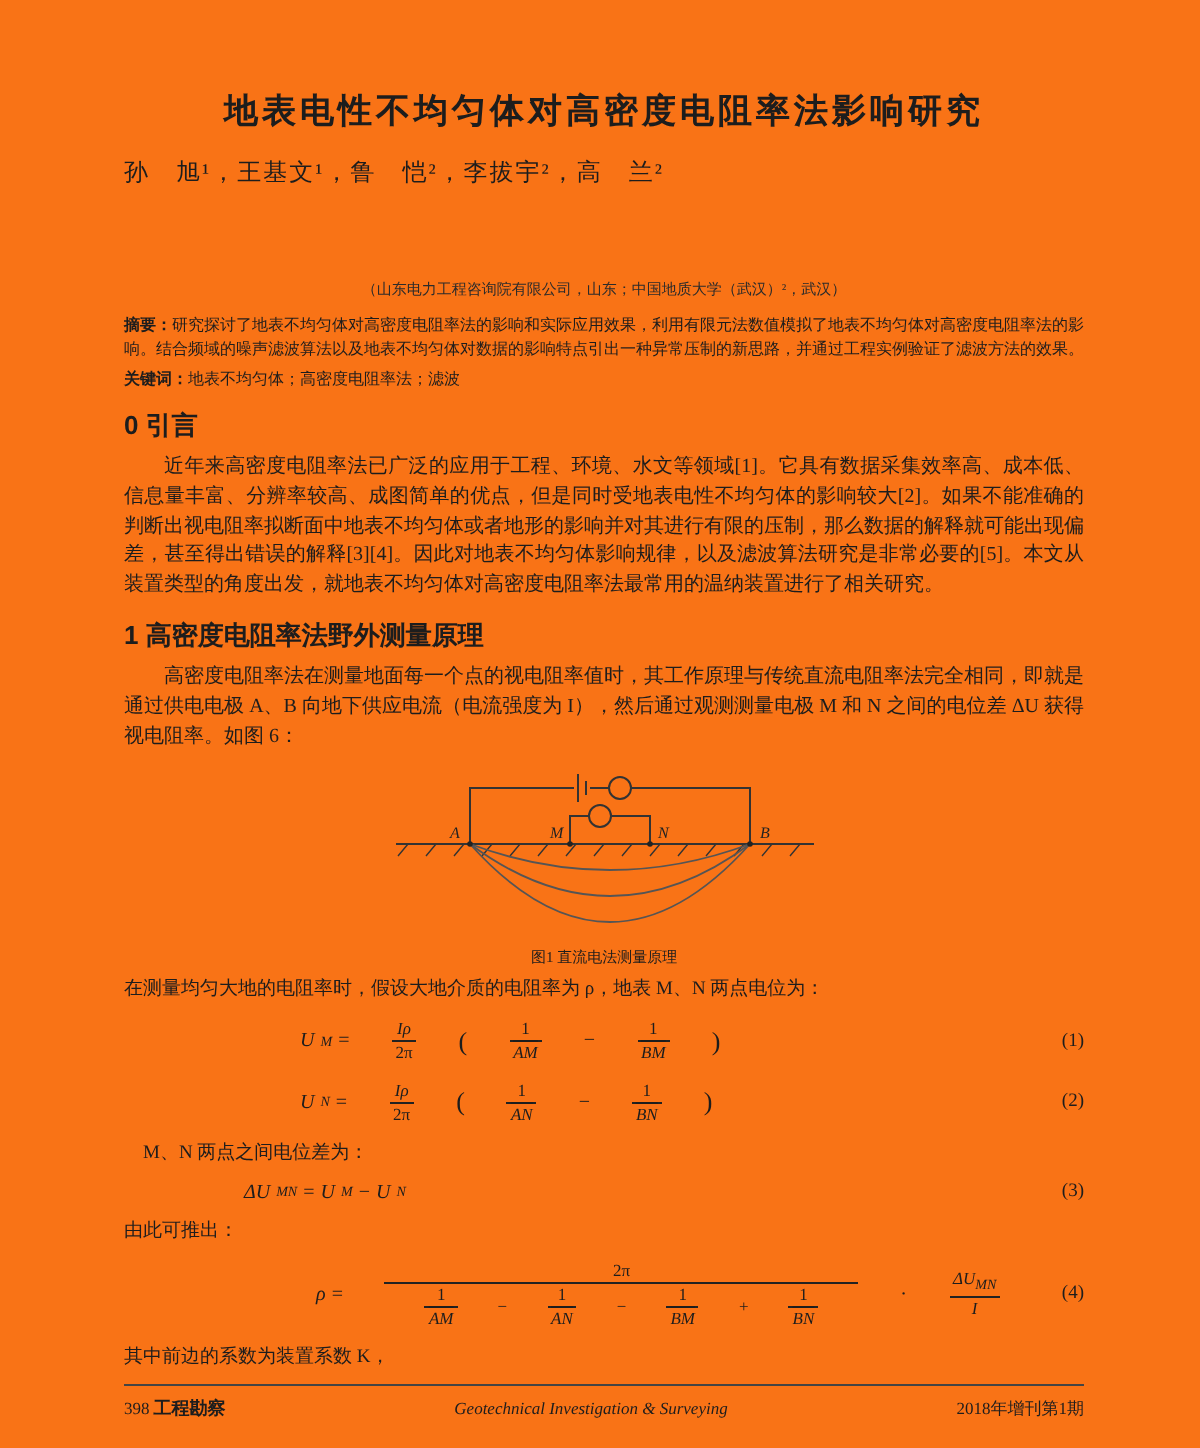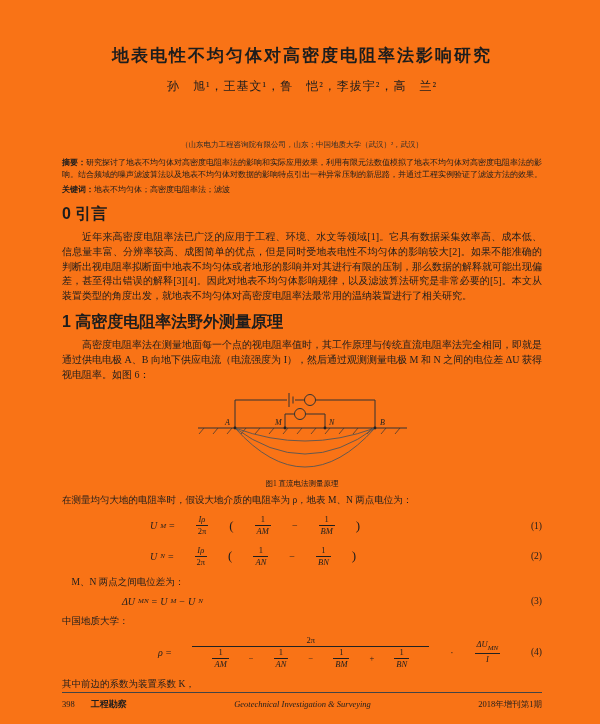--- a/index.html
+++ b/index.html
@@ -11,26 +11,26 @@
   .page {
     position: relative;
     width: 600px; height: 724px;
     box-sizing: border-box;
     padding: 44px 58px 0 62px;
     background: #f97316;
     color: #1d1d1d;
     overflow: hidden;
   }
   .title { font-size: 17px; font-weight: bold; text-align: center; letter-spacing: 2px; margin: 0 0 11px; }
-  .authors { font-size: 12px; text-align: center; letter-spacing: 1px; margin-bottom: 6px; }
+  .authors { font-size: 12px; letter-spacing: 1px; margin-bottom: 6px; }
   .affiliation { font-size: 7.5px; text-align: center; color: #2b2b2b; margin-bottom: 7px; margin-top: 45px; }
   .abstract { font-size: 8px; line-height: 1.5; text-align: justify; margin: 0 0 3px; }
   .label { font-weight: bold; }
   .keywords { font-size: 8px; margin: 0 0 9px; }
-  .sec-heading { font-size: 16px; font-weight: bold; font-family: "Liberation Sans", sans-serif; margin: 8px 0 5px; }
+  .sec-heading { font-size: 13px; font-weight: bold; font-family: "Liberation Sans", sans-serif; margin: 8px 0 5px; }
   .para { font-size: 10px; line-height: 1.48; text-align: justify; text-indent: 2em; margin: 0; }
   .lead { font-size: 9.5px; line-height: 1.48; margin: 2px 0; }
   .lead.ind { text-indent: 1em; }
   .figure { text-align: center; margin: 6px 0 4px; }
   .fig-caption { font-size: 7.5px; margin-top: 1px; }
   .equation { display: flex; align-items: center; font-size: 10px; margin: 7px 0; }
   .eq-body { display: inline-flex; align-items: center; gap: 3px; }
   .eq1 .eq-body, .eq2 .eq-body { margin-left: 88px; }
   .eq3 .eq-body { margin-left: 60px; }
   .eq4 .eq-body { margin-left: 96px; }
@@ -39,21 +39,21 @@
   sub { font-size: 7px; font-style: italic; }
   .frac { display: inline-flex; flex-direction: column; text-align: center; font-size: 8.5px; line-height: 1.3; margin: 0 18px; vertical-align: middle; }
   .frac > .num { border-bottom: 1px solid #222; padding: 0 2px; }
   .frac > .den { padding: 0 2px; }
   .dist { text-decoration: overline; font-style: italic; }
   .den-row { display: flex; align-items: center; justify-content: center; gap: 2px; padding-top: 1px; }
   .paren { font-size: 13px; }
   .footer {
     position: absolute; left: 62px; right: 58px; bottom: 13px;
     border-top: 1px solid #444; padding-top: 5px;
-    display: flex; align-items: baseline; gap: 16px; font-size: 8.5px;
+    display: flex; align-items: baseline; gap: 2px; font-size: 8.5px;
   }
   .footer .journal-cn { font-weight: bold; font-size: 9px; }
   .footer .journal-en { flex: 1; text-align: center; font-style: italic; }
 </style>
 </head>
 <body>
 
 <div class="page">
 
   <h1 class="title">地表电性不均匀体对高密度电阻率法影响研究</h1>
@@ -171,21 +171,21 @@
       <span>=</span>
       <span class="it">U</span>
         <sub>M</sub>
       <span>−</span>
       <span class="it">U</span>
         <sub>N</sub>
     </span>
     <span class="eq-num">(3)</span>
   </div>
 
-  <p class="lead">中国地质大学：</p>
+  <p class="lead">由此可推出：</p>
 
   <div class="equation eq4">
     <span class="eq-body">
       <span class="it">ρ</span>
       <span>=</span>
       <span class="frac">
         <span class="num">2π</span>
         <span class="den den-row">
           <span class="frac">
               <span class="num">1</span>

